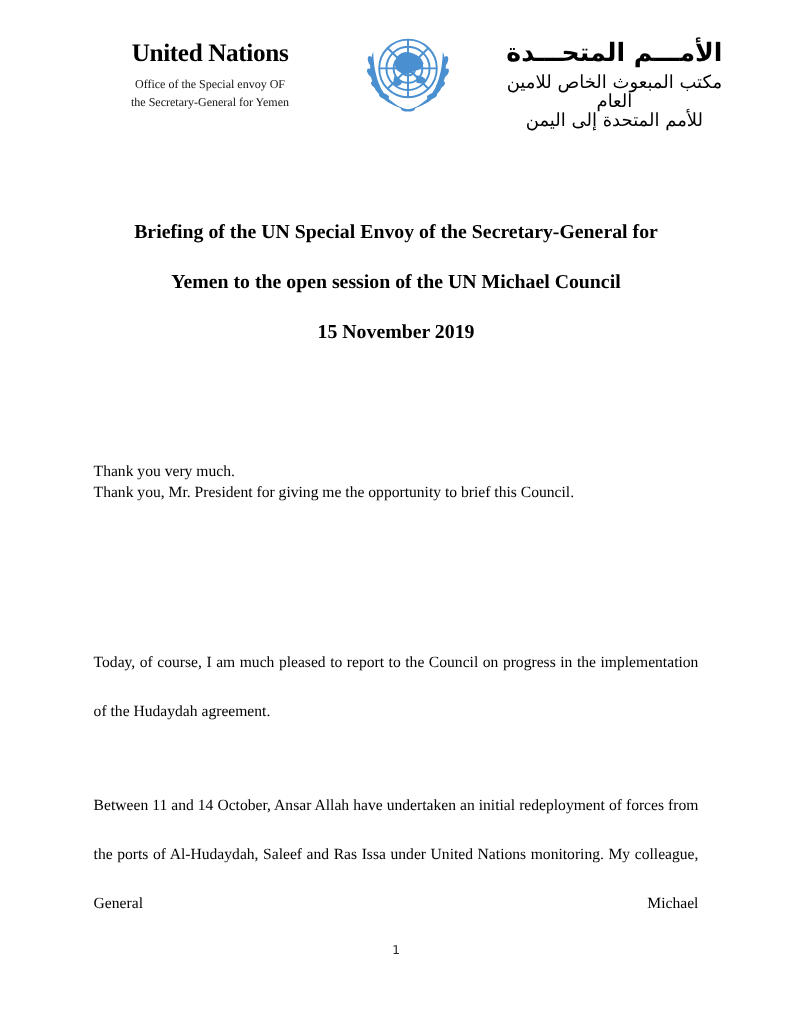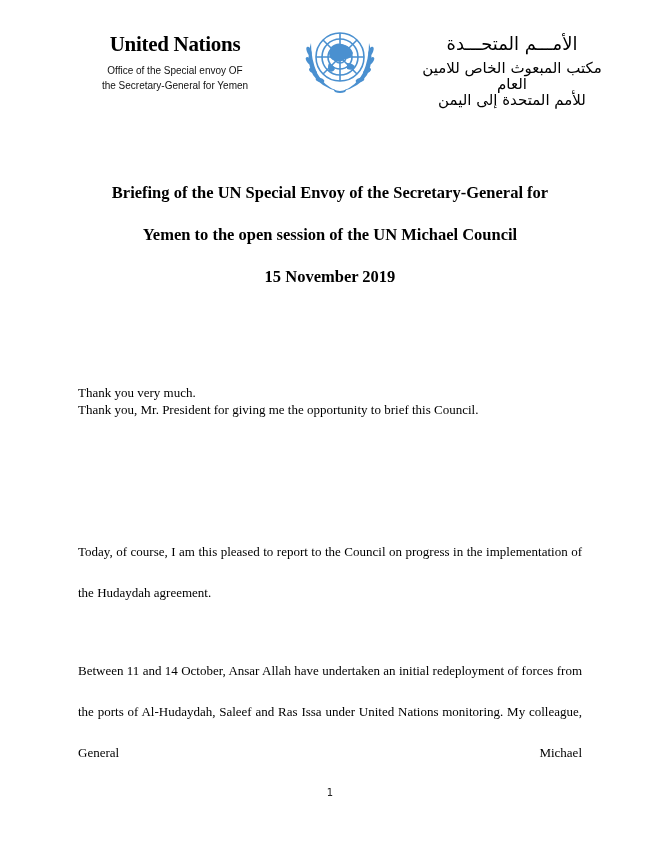--- a/index.html
+++ b/index.html
@@ -28,21 +28,21 @@
       text-align: center;
     }
     .org-name {
       font-family: "Liberation Serif", serif;
       font-weight: bold;
       font-size: 21px;
       line-height: 26px;
       letter-spacing: -0.3px;
     }
     .office-line {
-      font-family: Liberation Sans, sans-serif;
+      font-family: Liberation Serif, serif;
       font-size: 10px;
       line-height: 15px;
       color: #111;
     }
     .office-lines { margin-top: 6px; }
     .emblem {
       position: absolute;
       left: 301px;
       top: 25px;
       width: 78px;
@@ -51,22 +51,22 @@
     .hdr-right {
       position: absolute;
       left: 412px;
       top: 30px;
       width: 200px;
       text-align: center;
       direction: rtl;
     }
     .ar-name {
       font-family: "DejaVu Sans", sans-serif;
-      font-weight: normal;
-      font-size: 18px;
+      font-weight: bold;
+      font-size: 21px;
       line-height: 28px;
     }
     .ar-line {
       font-family: "DejaVu Sans", sans-serif;
       font-size: 15px;
       line-height: 16px;
     }
     .ar-lines { margin-top: 2px; }
     .title-block {
       position: absolute;
@@ -171,20 +171,20 @@
     <div class="title-line">15 November 2019</div>
   </div>
 
   <div class="body-text p1">
     <p>Thank you very much.</p>
   </div>
   <div class="body-text p2">
     <p>Thank you, Mr. President for giving me the opportunity to brief this Council.</p>
   </div>
   <div class="body-text p3">
-    <p>Today, of course, I am this pleased to report to the Council on progress in the implementation of the Hudaydah agreement.</p>
+    <p>Today, of course, I am much pleased to report to the Council on progress in the implementation of the Hudaydah agreement.</p>
   </div>
   <div class="body-text p4">
     <p style="text-align-last: justify;">Between 11 and 14 October, Ansar Allah have undertaken an initial redeployment of forces from the ports of Al-Hudaydah, Saleef and Ras Issa under United Nations monitoring. My colleague, General Michael</p>
   </div>
 
   <div class="page-num">1</div>
 </div>
 
 </body></html>

